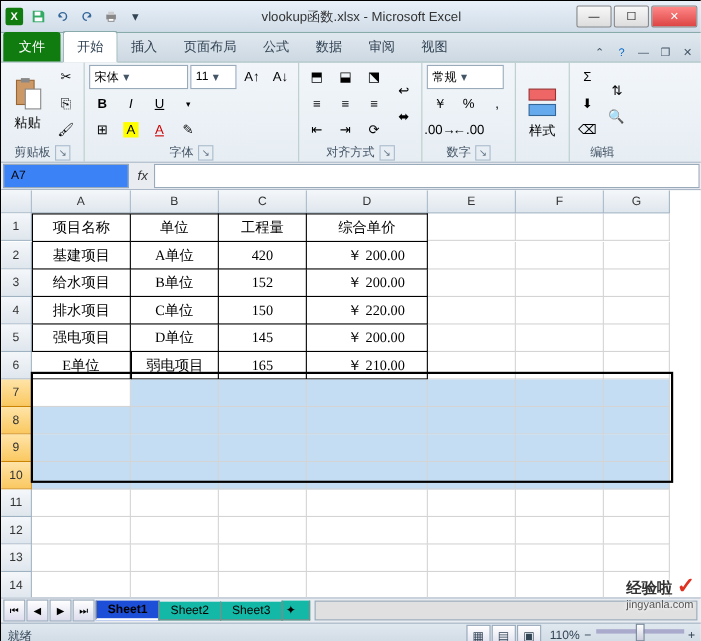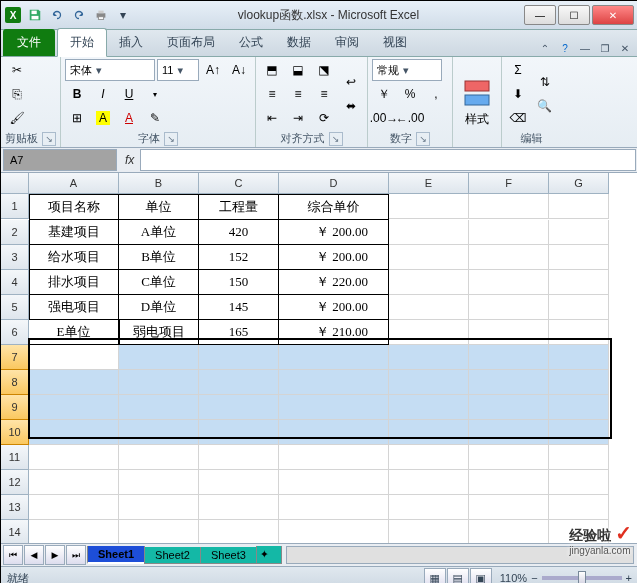--- a/index.html
+++ b/index.html
@@ -24,21 +24,21 @@
 .r-group-label{text-align:center;font-size:11px;color:#456;padding:2px 0;display:flex;align-items:center;justify-content:center;gap:4px}
 .r-content{flex:1;display:flex;align-items:center;gap:3px}
 .big-btn{display:flex;flex-direction:column;align-items:center;padding:2px 4px;cursor:pointer;gap:2px}
 .big-btn .ic{width:32px;height:32px;display:flex;align-items:center;justify-content:center}
 .col-stack{display:flex;flex-direction:column;gap:2px}
 .row-stack{display:flex;gap:2px;align-items:flex-end}
 .combo{background:#fff;border:1px solid #9ab;height:20px;display:flex;align-items:center;padding:0 4px;font-size:11px}
 .combo .dd{margin-left:4px;color:#456}
 .sm-btn{width:22px;height:20px;display:flex;align-items:center;justify-content:center;border:1px solid transparent;cursor:pointer;font-size:12px}
 .name-bar{height:24px;display:flex;align-items:center;border-bottom:1px solid #99aabb;background:#e9edf2}
-.name-box{width:100px;background:#a3a3a3;height:20px;border:1px solid #9ab;margin:0 2px;display:flex;align-items:center;padding:0 6px;font-size:11px}
+.name-box{width:100px;background:#3b82f6;height:20px;border:1px solid #9ab;margin:0 2px;display:flex;align-items:center;padding:0 6px;font-size:11px}
 .fx-btn{padding:0 6px;color:#333;font-style:italic;cursor:pointer}
 .formula-input{flex:1;background:#fff;height:20px;border:1px solid #9ab;margin-right:2px}
 .sheet-area{position:relative;height:370px;background:#fff;overflow:hidden}
 .grid{display:grid;grid-template-columns:28px 90px 80px 80px 110px 80px 80px 60px}
 .hdr{background:linear-gradient(#f4f7fa,#dfe6ed);border:1px solid #9fb2c2;border-top:0;border-left:0;text-align:center;font-size:11px;color:#333;height:20px;line-height:20px}
 .row-hdr{background:linear-gradient(#f4f7fa,#dfe6ed);border:1px solid #9fb2c2;border-top:0;border-left:0;text-align:center;font-size:11px;color:#333;height:24px;line-height:24px}
 .row-hdr.sel{background:linear-gradient(#ffe4a8,#fac860);border-color:#cc8400}
 .cell{border-right:1px solid #d4d4d4;border-bottom:1px solid #d4d4d4;height:24px;line-height:24px;font-size:13px;padding:0 4px;font-family:SimSun,serif}
 .cell.data{border:1px solid #000;border-top:0;border-left:0;text-align:center}
 .cell.data.first-col{border-left:1px solid #000}
@@ -51,21 +51,21 @@
 .tabs-bar{height:22px;display:flex;align-items:center;background:#e9edf2;border-top:1px solid #99aabb}
 .nav-btns{display:flex;gap:1px;padding:0 2px}
 .nav-btn{width:18px;height:18px;border:1px solid #9ab;background:linear-gradient(#fff,#dde);display:flex;align-items:center;justify-content:center;font-size:9px;cursor:pointer}
 .sheet-tab{padding:2px 10px;background:#fff;border:1px solid #888;border-top:0;font-size:11px;cursor:pointer;margin-left:-1px}
 .sheet-tab.active{background:#1d4ed8;font-weight:bold;border-bottom:2px solid #fff}
 .sheet-tab.inactive{background:#14b8a6}
 .hscroll{flex:1;height:16px;background:#e0e0e0;margin:0 4px;border:1px solid #9ab}
 .status-bar{height:22px;background:linear-gradient(#e0e8ef,#cdd8e2);display:flex;align-items:center;padding:0 6px;border-top:1px solid #99aabb;font-size:11px;color:#345}
 .view-btns{display:flex;margin-left:auto;gap:1px}
 .view-btn{width:20px;height:18px;border:1px solid #9ab;background:linear-gradient(#fff,#dde);display:flex;align-items:center;justify-content:center;cursor:pointer}
-.zoom{display:flex;align-items:center;gap:4px;margin-left:8px}
+.zoom{display:flex;gap:4px;margin-left:8px}
 .zoom-slider{width:80px;height:4px;background:#aac;position:relative}
 .zoom-thumb{width:6px;height:14px;background:linear-gradient(#fff,#ccd);border:1px solid #789;position:absolute;left:50%;top:-5px;transform:translateX(-50%)}
 .watermark{position:absolute;right:6px;bottom:28px;display:flex;align-items:center;gap:4px;font-size:14px;font-weight:bold;color:#333;text-shadow:0 0 4px #fff,0 0 4px #fff}
 .watermark .check{color:#e03020;font-size:20px}
 .watermark .sub{font-size:10px;color:#555;font-weight:normal}
 .corner-launcher{font-size:9px;color:#678;border:1px solid #abc;width:12px;height:12px;display:flex;align-items:center;justify-content:center}
 </style>
 </head>
 <body>
 
@@ -124,20 +124,30 @@
       <div class="mdi-btn" style="color:#06c">?</div>
       <div class="mdi-btn">—</div>
       <div class="mdi-btn">❐</div>
       <div class="mdi-btn">✕</div>
     </div>
   </div>
 
   <div class="ribbon">
     <div class="r-group">
       <div class="r-content">
+        <div class="big-btn">
+          <div class="ic">
+              <svg viewBox="0 0 32 32">
+                <rect x="6" y="4" width="16" height="22" fill="#c96" stroke="#963"></rect>
+                <rect x="10" y="2" width="8" height="4" fill="#888"></rect>
+                <rect x="14" y="12" width="14" height="18" fill="#fff" stroke="#888"></rect>
+              </svg>
+            </div>
+          <span>粘贴</span>
+        </div>
         <div class="col-stack">
           <div class="sm-btn">✂</div>
           <div class="sm-btn">⎘</div>
           <div class="sm-btn">🖌</div>
         </div>
       </div>
       <div class="r-group-label">
           <span>剪贴板</span>
           <span class="corner-launcher">↘</span>
         </div>

